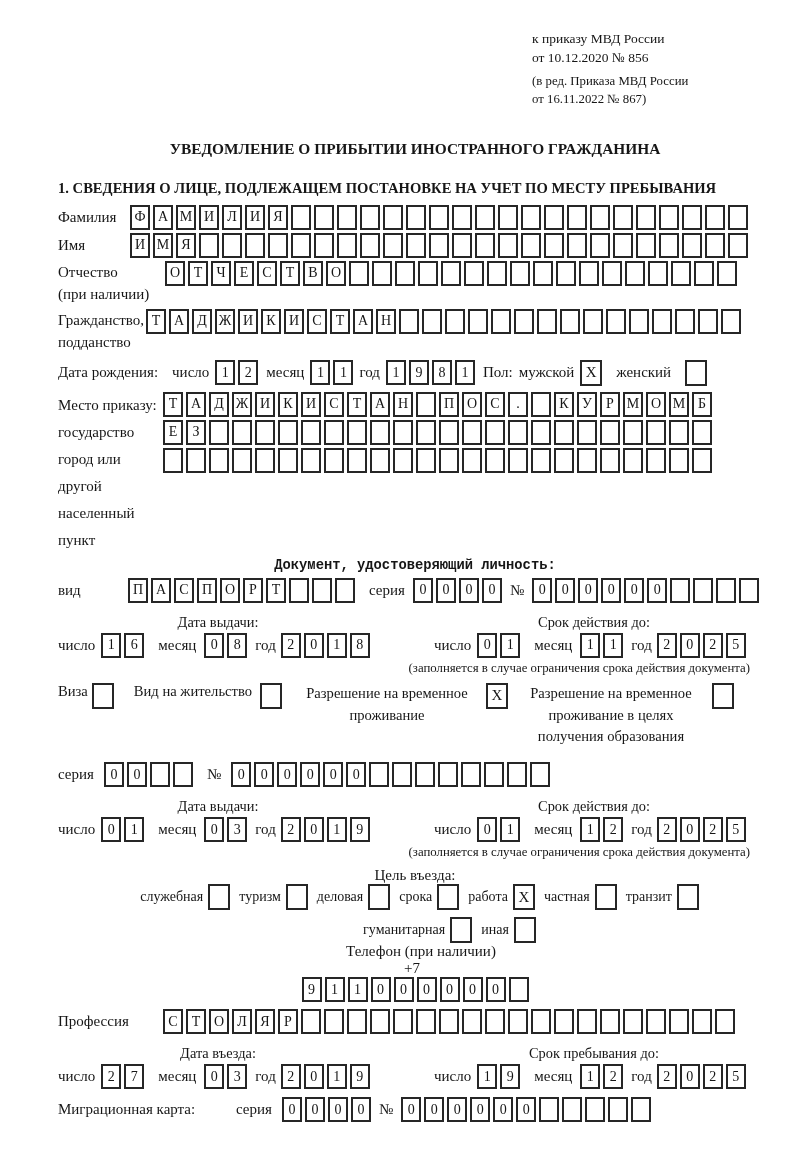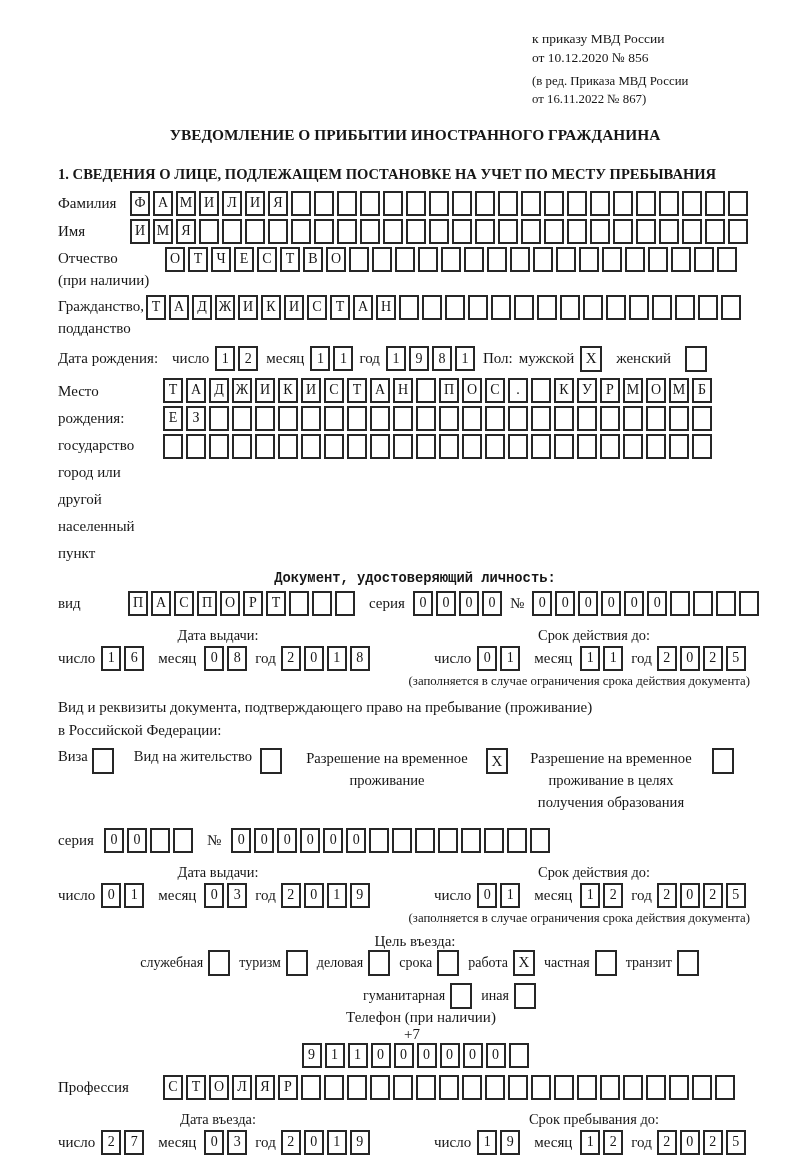--- a/index.html
+++ b/index.html
@@ -6,21 +6,21 @@
   body{width:800px;height:1163px;background:#fff;overflow:hidden;
        color:#161616;font-family:"Liberation Serif","DejaVu Serif",serif;font-size:15px;}
   .page{padding:30px 28px 0 58px;box-sizing:border-box;}
 
   
   .hdr-right{margin-left:474px;font-size:13.5px;line-height:1.4;}
   .hdr-right .ed{font-size:12.8px;}
   .hdr-right .ed1{margin-top:5px;}
   .forma{text-align:right;padding-right:34px;font-weight:bold;font-size:15px;margin-top:14px;letter-spacing:.4px;}
 
-  .title{text-align:center;font-weight:bold;font-size:15.4px;line-height:1.5;margin-top:14px;}
+  .title{text-align:center;font-weight:bold;font-size:15.4px;line-height:1.5;margin-top:28px;}
   .blank{display:inline-block;width:56px;border-bottom:2px solid #3a3a3a;margin-left:10px;height:12px;}
 
   .sec{font-weight:bold;font-size:14.6px;margin-top:20px;margin-bottom:8px;}
 
   
   .frow{display:flex;align-items:center;margin-bottom:3px;}
   .frow-top{align-items:flex-start;}
   .lbl{flex:none;}
   .lbl2{flex:none;line-height:1.5;}
   .w72{width:72px;}.w107{width:107px;}.w88{width:88px;}.w105{width:105px;}
@@ -239,21 +239,21 @@
       </div>
     <span class="gap8">Пол:</span>
     <span class="gap6">мужской</span>
     <div class="chk gap6">X</div>
     <span class="gap14">женский</span>
     <div class="chk gap14"></div>
   </div>
 
   <div class="frow frow-top">
     <div class="lbl2 w105" style="line-height:1.8;">
-      <div>Место рождения:</div>
+      <div>Место приказу:</div>
       <div>государство</div>
       <div>город или другой</div>
       <div>населенный пункт</div>
     </div>
     <div class="stack">
       <div class="cells">
           <div class="cell">Т</div>
           <div class="cell">А</div>
           <div class="cell">Д</div>
           <div class="cell">Ж</div>
@@ -412,24 +412,20 @@
             <div class="cell">2</div>
             <div class="cell">0</div>
             <div class="cell">2</div>
             <div class="cell">5</div>
           </div>
       </div>
     </div>
   </div>
   <div class="note">(заполняется в случае ограничения срока действия документа)</div>
 
-  <div class="twoline">
-    <div>Вид и реквизиты документа, подтверждающего право на пребывание (проживание)</div>
-    <div>в Российской Федерации:</div>
-  </div>
 
   <div class="vrow">
     <div class="vopt">
       <span>Виза</span>
       <div class="chk" style="margin-left:4px;"></div>
     </div>
     <div class="vopt ml20">
       <span>Вид на жительство</span>
       <div class="chk ml14"></div>
     </div>

